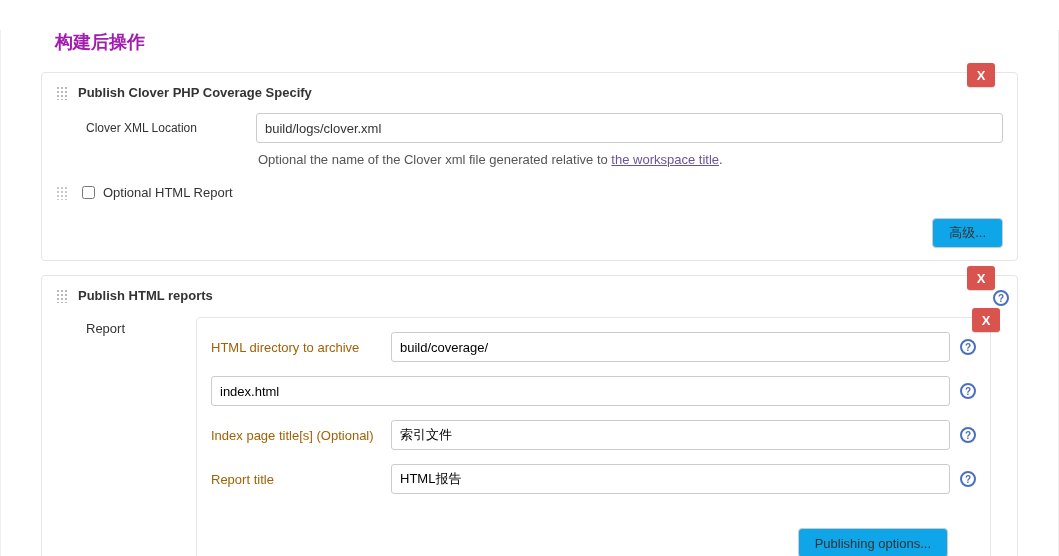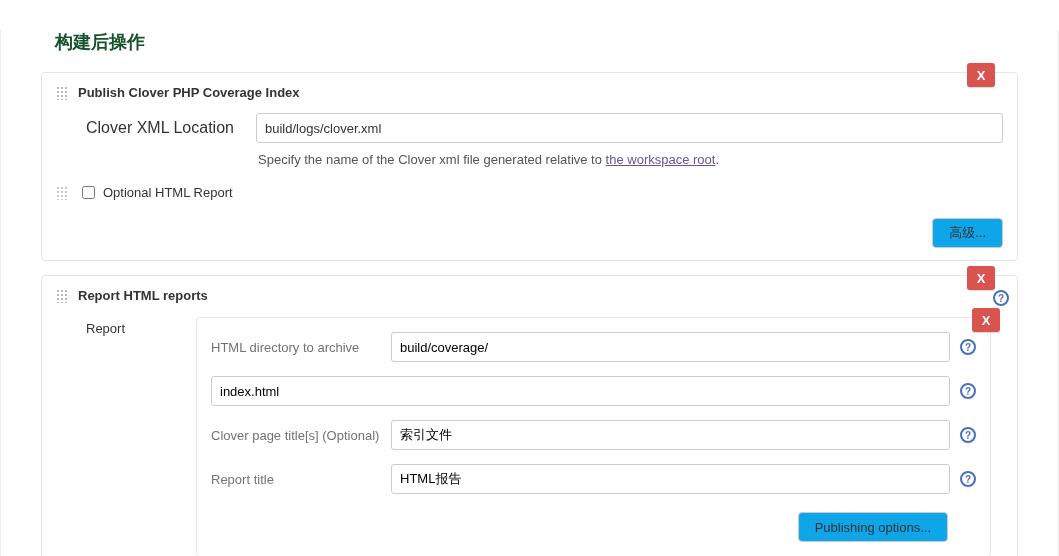--- a/index.html
+++ b/index.html
@@ -14,21 +14,21 @@
     width: 1059px;
     height: 556px;
     position: relative;
     padding: 0 40px;
     border-left: 1px solid #eee;
     border-right: 1px solid #eee;
   }
   .section-title {
     font-size: 18px;
     font-weight: bold;
-    color: #14532d;
+    color: #a21caf;
     margin: 30px 0 18px 14px;
   }
   .block {
     border: 1px solid #e6e6e6;
     border-radius: 4px;
     background: #fff;
     position: relative;
     padding: 0;
     margin-bottom: 14px;
   }
@@ -66,21 +66,21 @@
   .row {
     display: flex;
     align-items: center;
     padding: 3px 14px 3px 14px;
   }
   .row-label {
     width: 170px;
     text-align: left;
     color: #333;
     padding-right: 8px;
-    font-size: 16px;
+    font-size: 12px;
     margin-left: 30px;
   }
   .text-input {
     flex: 1;
     height: 30px;
     border: 1px solid #ccc;
     border-radius: 3px;
     padding: 0 8px;
     font-size: 13px;
     color: #333;
@@ -157,21 +157,21 @@
     margin-right: 12px;
   }
   .field-row {
     display: flex;
     align-items: center;
     margin-bottom: 14px;
     position: relative;
   }
   .field-label {
     width: 180px;
-    color: #737373;
+    color: #a16207;
   }
   .field-input {
     flex: 1;
     height: 30px;
     border: 1px solid #ccc;
     border-radius: 3px;
     padding: 12px 8px;
     font-size: 13px;
   }
   .field-help {
@@ -199,30 +199,30 @@
 
   <div class="section-title">构建后操作</div>
 
   <div class="block">
     <div class="close-btn close-outer">
       <span>X</span>
     </div>
 
     <div class="block-header">
       <span class="drag-handle"></span>
-      <span class="block-title">Publish Clover PHP Coverage Index</span>
+      <span class="block-title">Publish Clover PHP Coverage Specify</span>
     </div>
 
     <div class="row">
       <div class="row-label">Clover XML Location</div>
       <input type="text" class="text-input" value="build/logs/clover.xml" style="">
     </div>
 
     <div class="hint">
-      <span>Specify the name of the Clover xml file generated relative to </span><a>the workspace root</a><span>.</span>
+      <span>Optional the name of the Clover xml file generated relative to </span><a>the workspace title</a><span>.</span>
     </div>
 
     <div class="checkbox-row">
       <span class="checkbox-drag"></span>
       <input type="checkbox" class="checkbox" style="">
       <span>Optional HTML Report</span>
     </div>
 
     <div class="btn-row">
       <button class="btn">
@@ -232,21 +232,21 @@
   </div>
 
   <div class="block" style="padding-bottom:14px;">
     <div class="close-btn close-outer">
       <span>X</span>
     </div>
     <div class="help-icon help-block" style="right:8px;">?</div>
 
     <div class="block-header">
       <span class="drag-handle"></span>
-      <span class="block-title">Report HTML reports</span>
+      <span class="block-title">Publish HTML reports</span>
     </div>
 
     <div class="reports-wrap">
       <div class="reports-side-label">Report</div>
 
       <div class="reports-inner">
         <div class="close-btn close-inner">
           <span>X</span>
         </div>
 
@@ -255,26 +255,26 @@
           <input type="text" class="field-input" value="build/coverage/" style="">
           <div class="field-help">?</div>
         </div>
 
         <div class="field-row">
           <input type="text" class="field-input" value="index.html" style="">
           <div class="field-help">?</div>
         </div>
 
         <div class="field-row">
-          <div class="field-label">Clover page title[s] (Optional)</div>
+          <div class="field-label">Index page title[s] (Optional)</div>
           <input type="text" class="field-input" value="索引文件" style="">
           <div class="field-help">?</div>
         </div>
 
-        <div class="field-row" style="margin-bottom:18px;">
+        <div class="field-row" style="margin-bottom:34px;">
           <div class="field-label">Report title</div>
           <input type="text" class="field-input" value="HTML报告" style="">
           <div class="field-help">?</div>
         </div>
 
         <div class="pub-options-row">
           <button class="btn">
             <span>Publishing options...</span>
           </button>
         </div>

